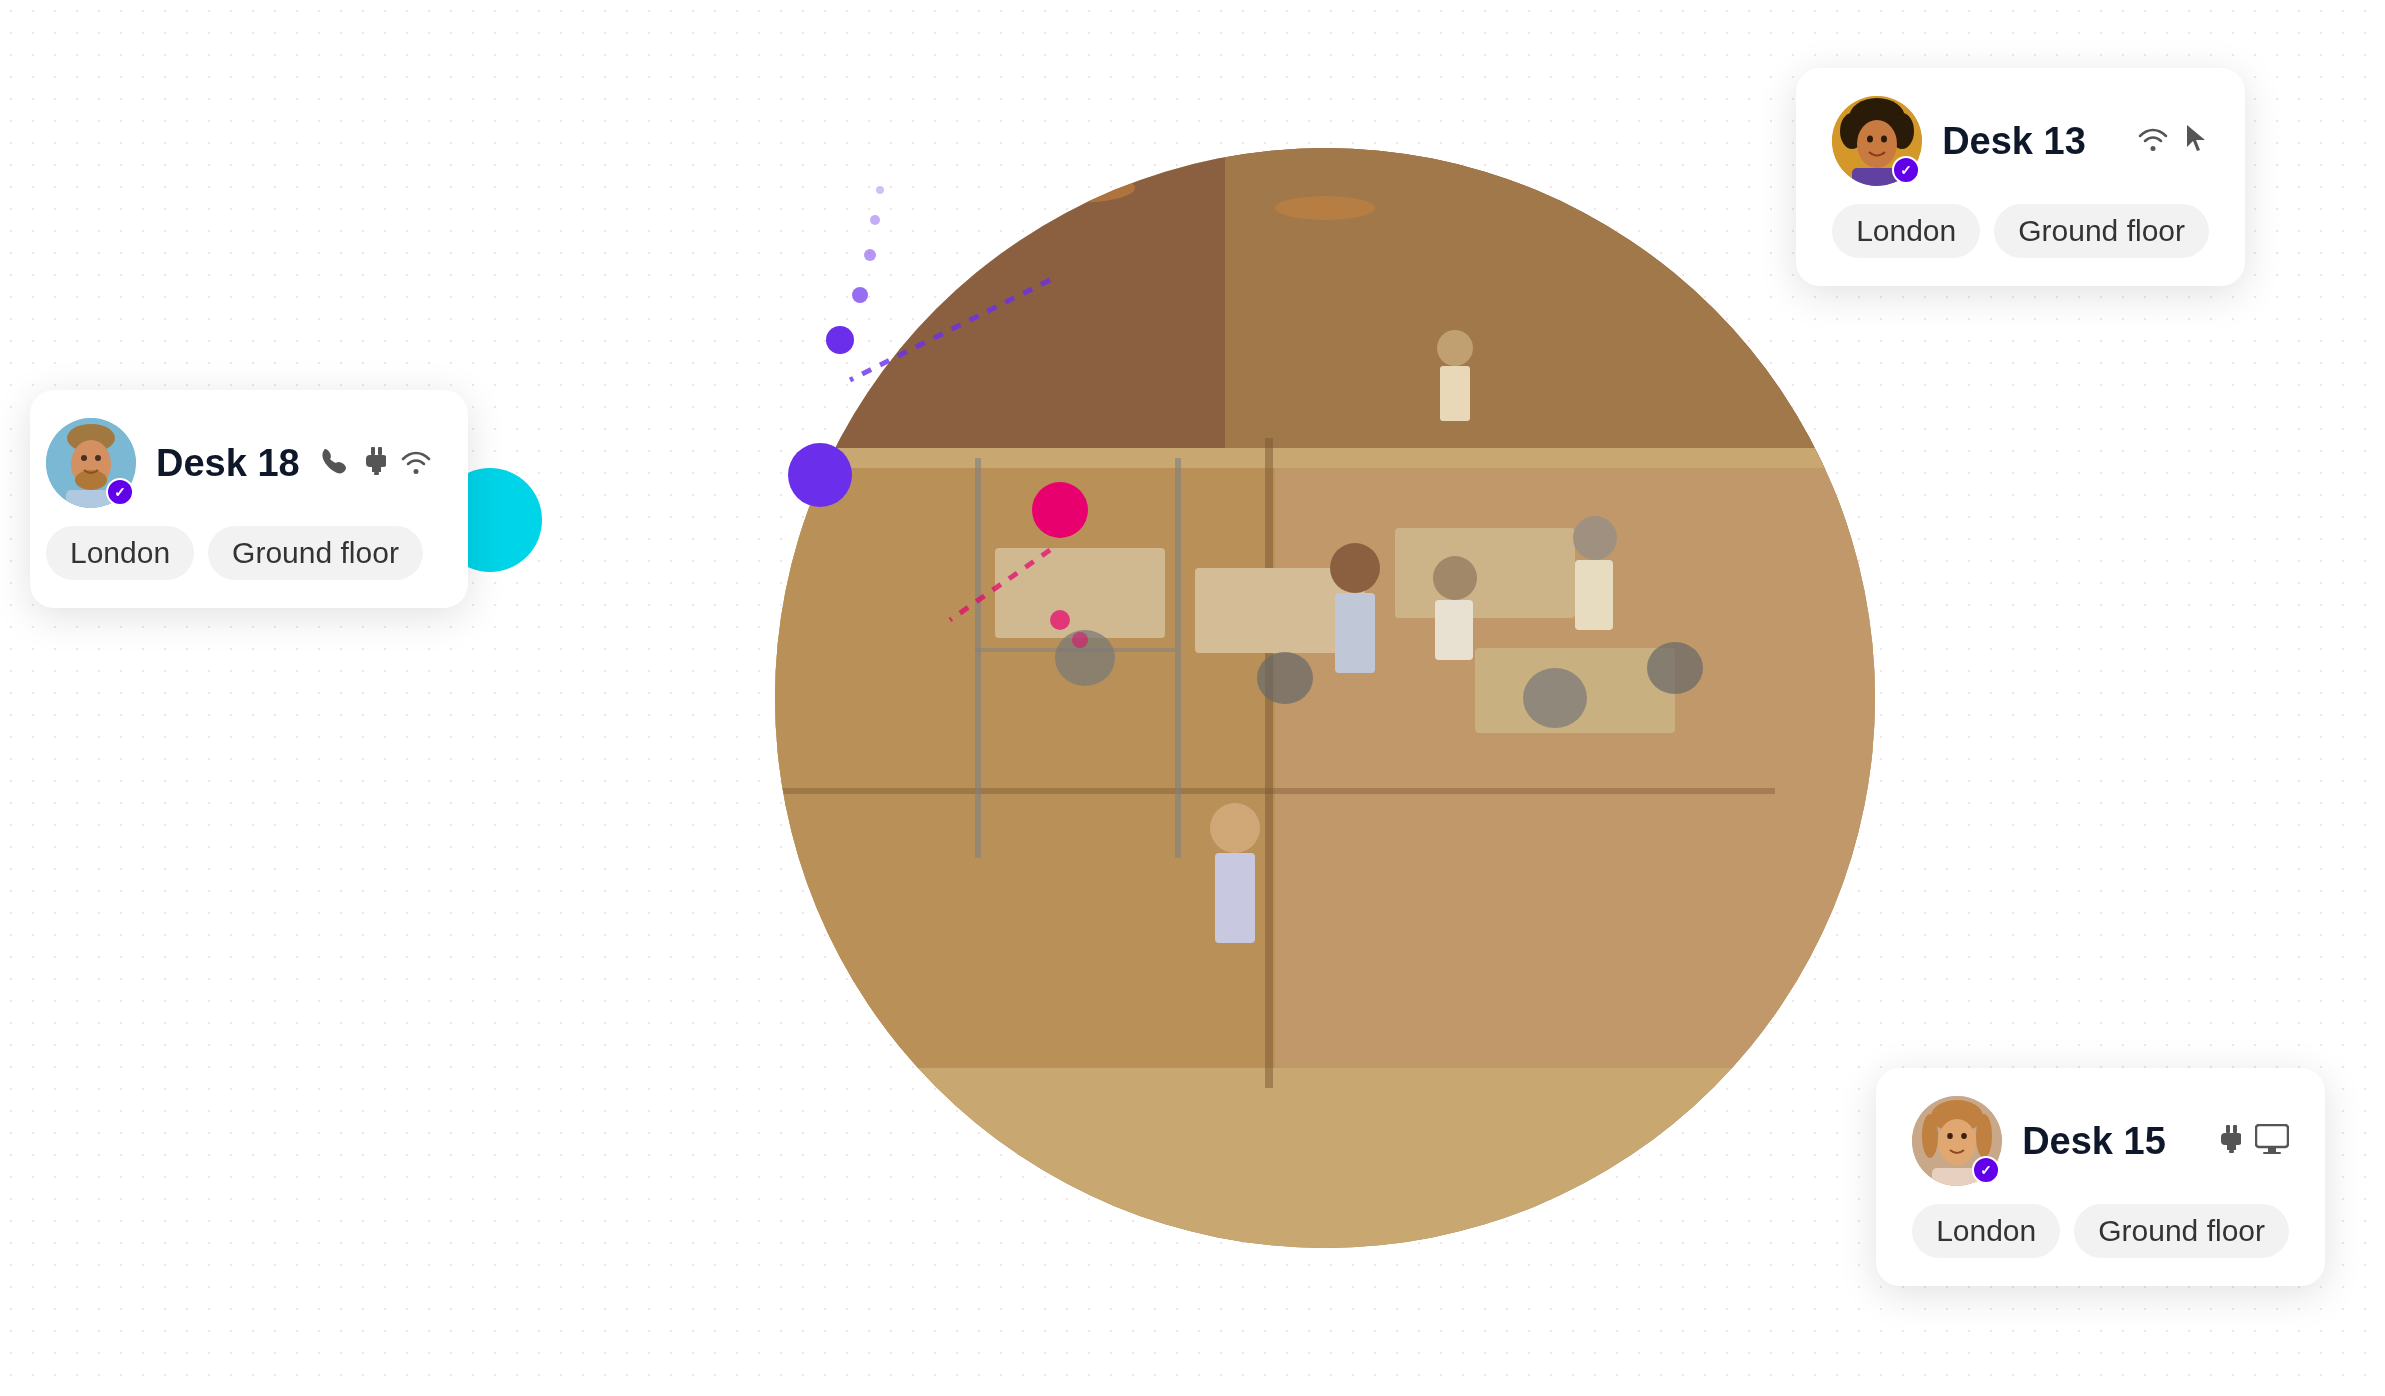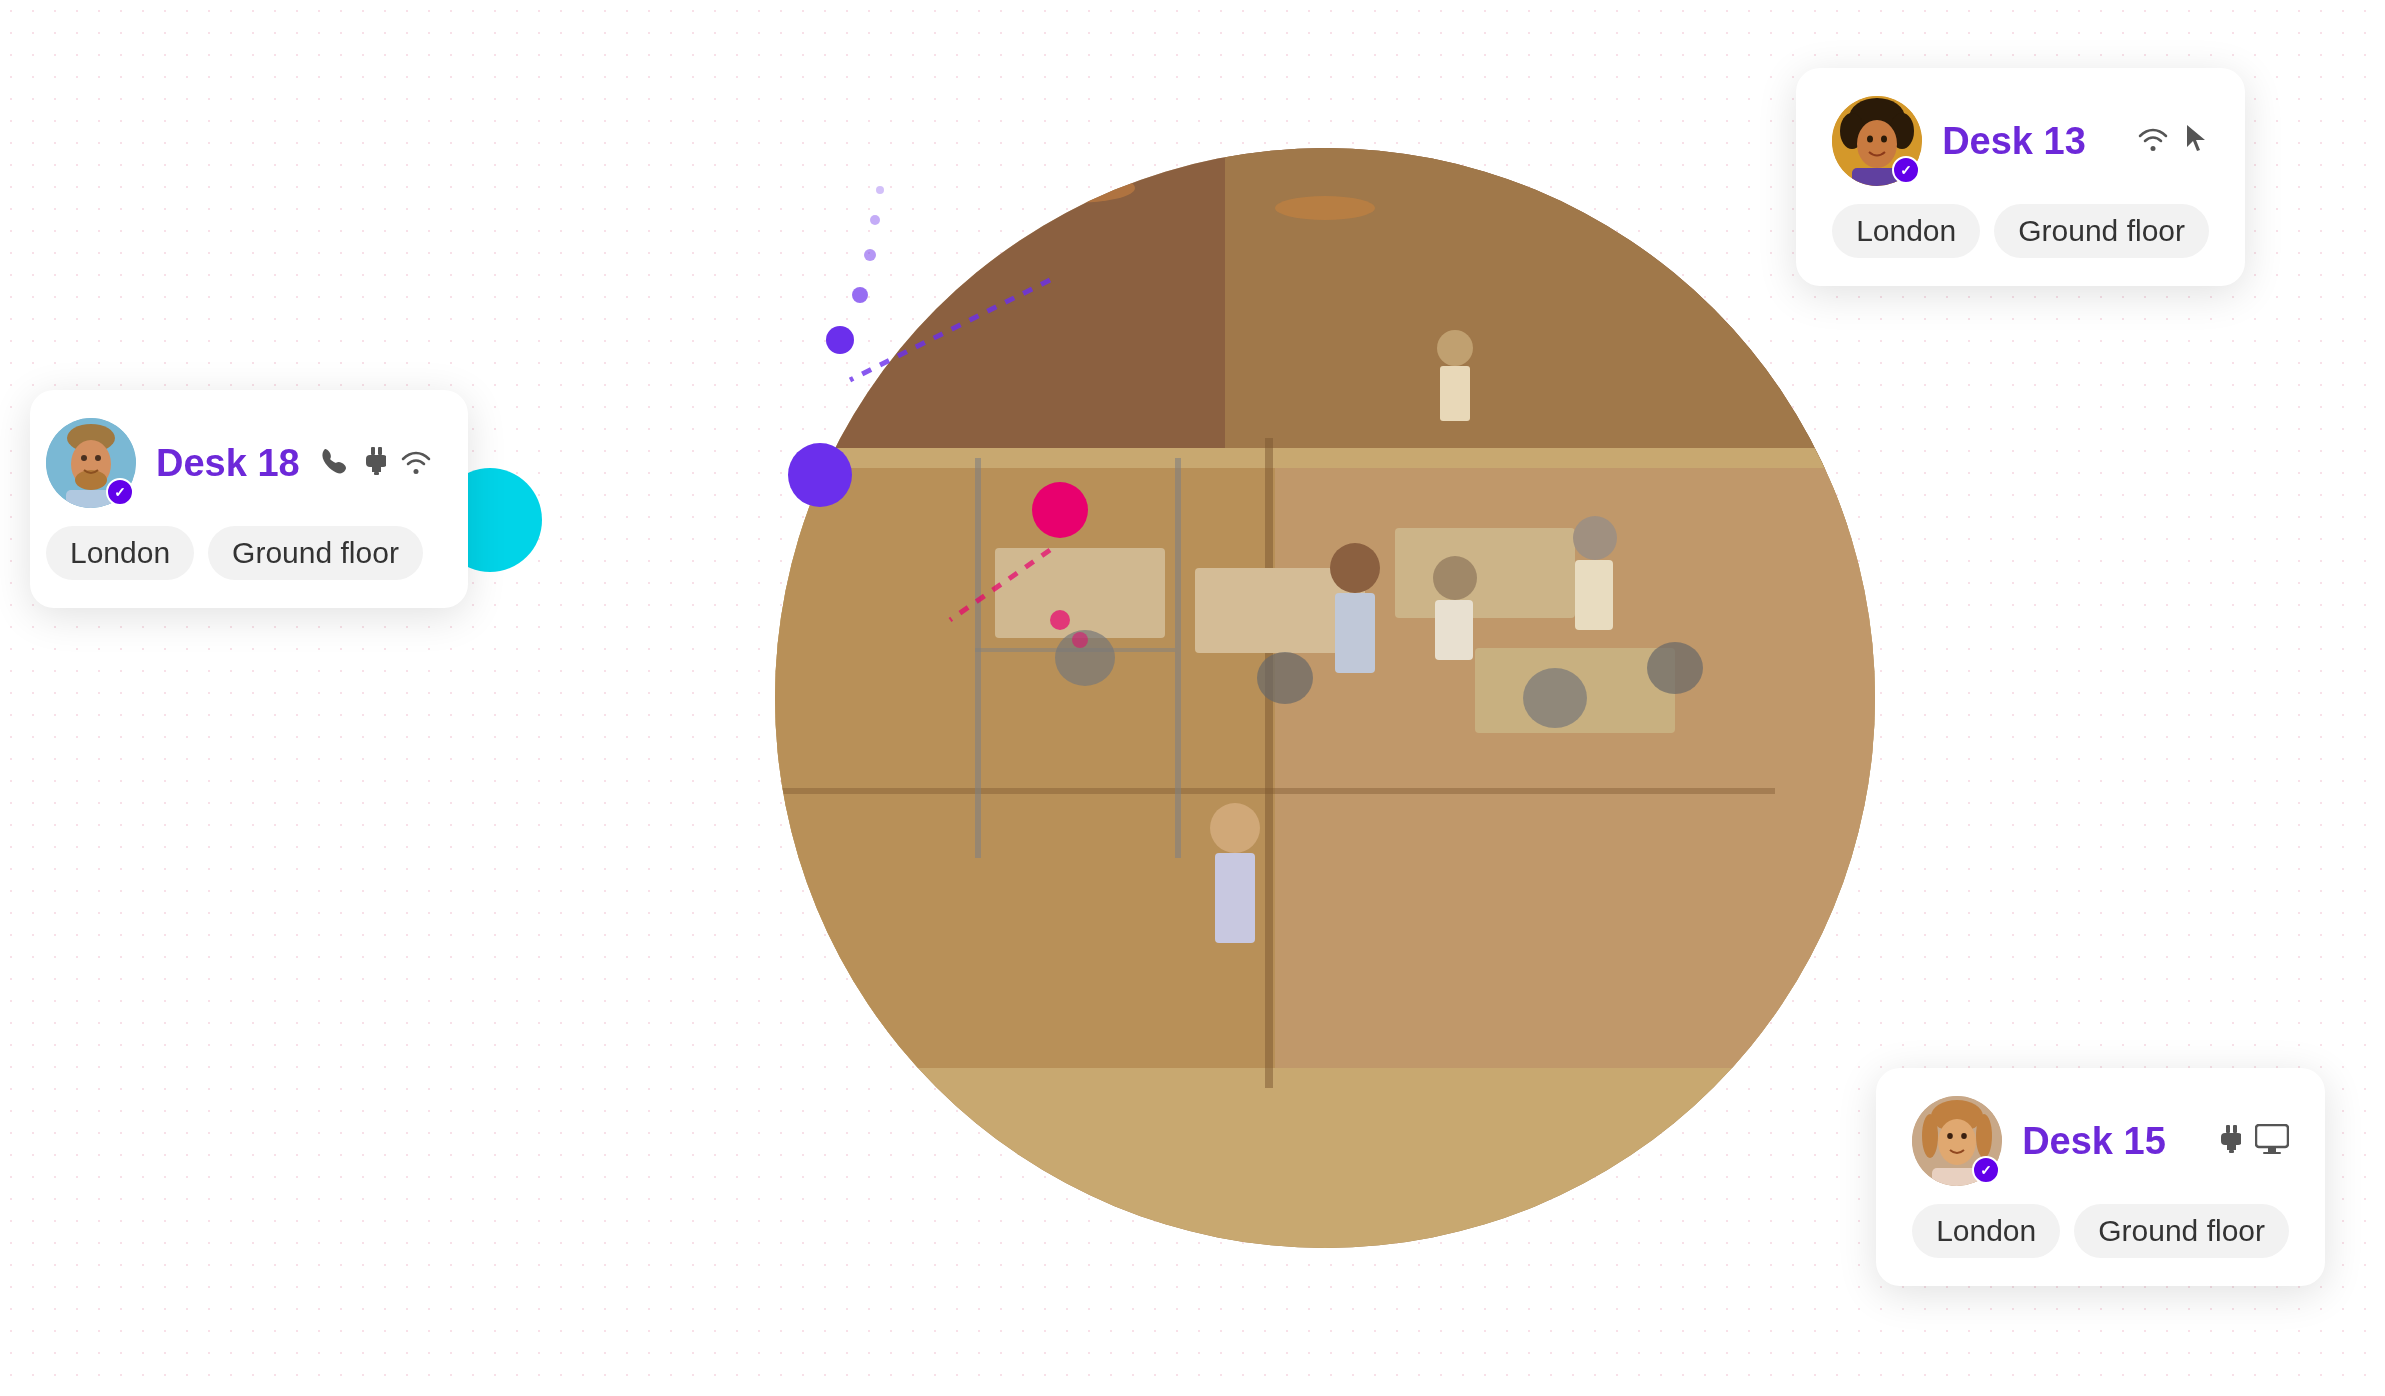--- a/index.html
+++ b/index.html
@@ -87,21 +87,21 @@
     .avatar-check::after {
       content: '✓';
       color: white;
       font-size: 14px;
       font-weight: bold;
     }
 
     .desk-title {
       font-size: 38px;
       font-weight: 800;
-      color: #6d28d9;
+      color: #0f172a;
       flex: 1;
     }
 
     .desk-icons {
       display: flex;
       gap: 14px;
       align-items: center;
     }
 
     .tags-row {

